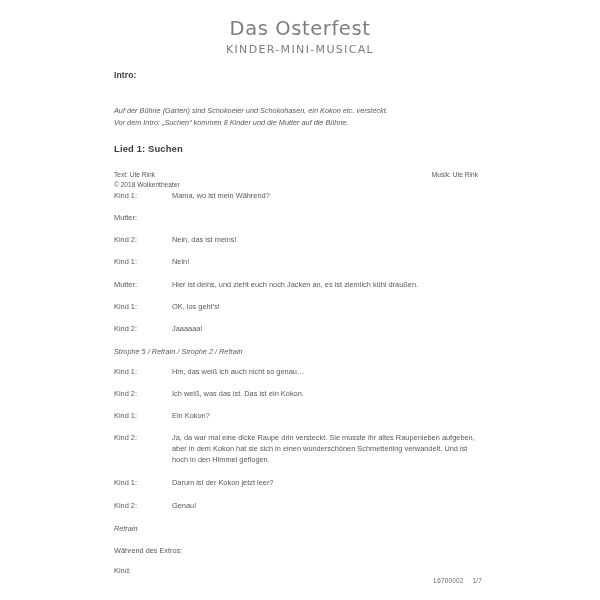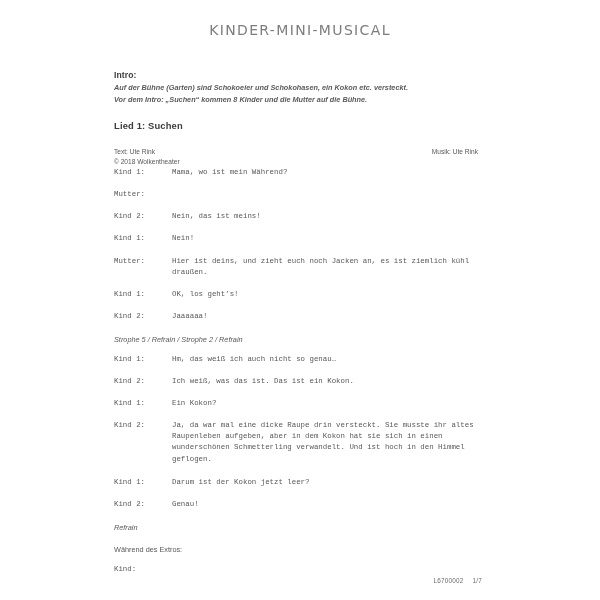--- a/index.html
+++ b/index.html
@@ -30,51 +30,50 @@
   .doc-title {
     font-family: "DejaVu Sans", sans-serif;
     font-size: 19.5px;
     font-weight: 400;
     color: #7d7d80;
     letter-spacing: 0.6px;
     line-height: 1.1;
   }
   .doc-subtitle {
     font-family: "DejaVu Sans", sans-serif;
-    font-size: 14px;
+    font-size: 11px;
     font-weight: 400;
     color: #7d7d80;
     letter-spacing: 1.35px;
     margin-top: 4px;
   }
 
   
   .content {
     position: absolute;
     left: 114px;
     right: 122px;
     top: 62px;
   }
 
   .section-head {
     font-size: 8.6px;
     font-weight: bold;
     color: #3c3c3e;
     margin-top: 8px;
-    margin-bottom: 2px;
+    margin-bottom: 25px;
     letter-spacing: 0.1px;
   }
 
   .stage-note {
     font-size: 7.3px;
     font-style: italic;
     color: #5a5a5c;
     line-height: 1.62;
     margin-bottom: 8px;
-    font-weight: bold;
   }
 
   .song-head {
     font-size: 9.4px;
     font-weight: bold;
     color: #3c3c3e;
     margin-top: 14px;
     margin-bottom: 16px;
     letter-spacing: 0.15px;
   }
@@ -102,21 +101,20 @@
 
   .plain-cue {
     font-size: 7.3px;
     color: #58585a;
     margin-top: 13px;
     margin-bottom: 10px;
   }
 
   .dialogue {
     display: block;
-    font-family: Liberation Mono, monospace;
   }
   .line {
     display: flex;
     align-items: flex-start;
     margin-bottom: 11px;
     font-size: 7.4px;
     line-height: 1.5;
     color: #58585a;
   }
   .line .who {
@@ -141,20 +139,21 @@
     display: flex;
     gap: 9px;
   }
 </style>
 </head>
 <body>
 
 <div class="page">
 
   <div class="titleblock">
+    <div class="doc-title">Das Osterfest</div>
     <div class="doc-subtitle">KINDER-MINI-MUSICAL</div>
   </div>
 
   <div class="content">
 
     <div class="section-head">Intro:</div>
 
     <div class="stage-note">
       <div>Auf der Bühne (Garten) sind Schokoeier und Schokohasen, ein Kokon etc. versteckt.</div>
       <div>Vor dem Intro: „Suchen“ kommen 8 Kinder und die Mutter auf die Bühne.</div>

